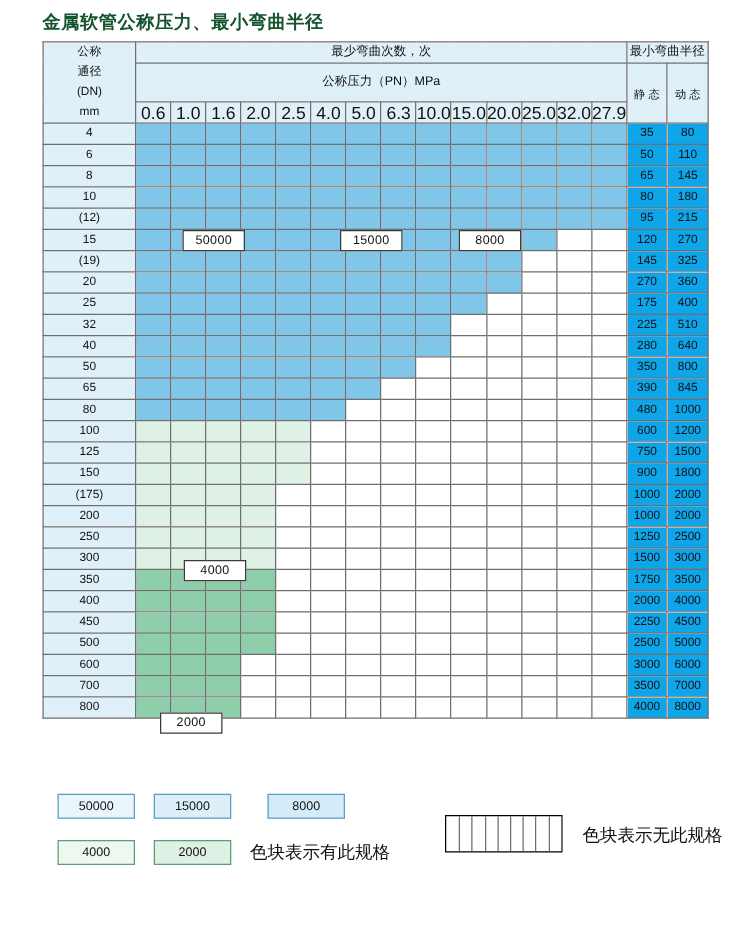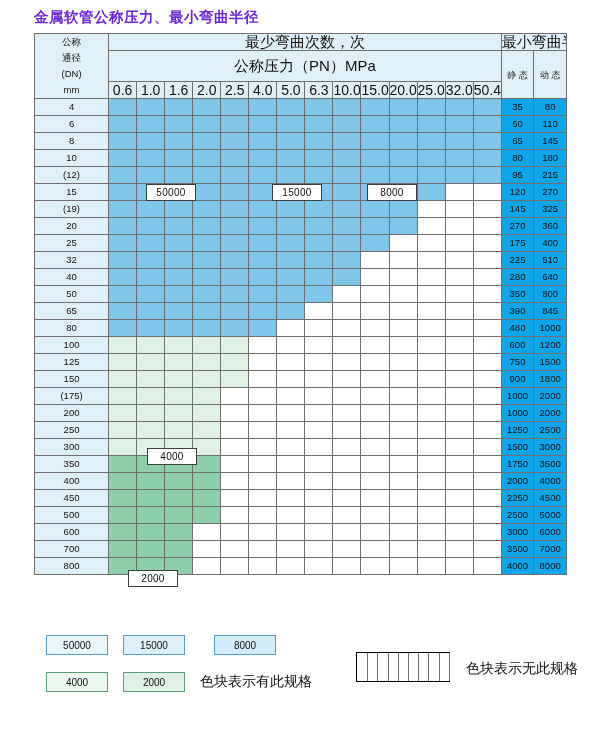--- a/index.html
+++ b/index.html
@@ -12,21 +12,21 @@
   #page {
     position: relative;
     width: 600px; height: 743px;
     overflow: hidden;
   }
   #title {
     position: absolute;
     left: 34px; top: 8px;
     font-size: 14.5px;
     font-weight: bold;
-    color: #6d28d9;
+    color: #14532d;
     letter-spacing: 0.5px;
     white-space: nowrap;
   }
   
   #tablewrap {
     position: absolute;
     left: 34px; top: 33px;
     width: 506px;
   }
   table.grid {
@@ -41,21 +41,21 @@
     padding: 0;
     text-align: center;
     vertical-align: middle;
     font-weight: normal;
     height: 16px;
     line-height: 16px;
     overflow: hidden;
     white-space: nowrap;
   }
   .hdr { background: #dff0f8; }
-  .hdr-lbl { font-size: 15px; margin-top: 44px; }
+  .hdr-lbl { font-size: 10px; margin-top: 44px; }
   .hdr-dn  { font-size: 9.5px; }
   .hdr-p   { font-size: 14px; }
   .dn-cell {
     background: #dff0f8;
     font-size: 9.5px;
   }
   .radius-cell { background: #0ea5e9; font-size: 9.5px; }
   .cell { background: #ffffff; }
   
   .f-blue  { background: #7fc6e8; }
@@ -153,21 +153,21 @@
             <td class="hdr hdr-p">2.0</td>
             <td class="hdr hdr-p">2.5</td>
             <td class="hdr hdr-p">4.0</td>
             <td class="hdr hdr-p">5.0</td>
             <td class="hdr hdr-p">6.3</td>
             <td class="hdr hdr-p">10.0</td>
             <td class="hdr hdr-p">15.0</td>
             <td class="hdr hdr-p">20.0</td>
             <td class="hdr hdr-p">25.0</td>
             <td class="hdr hdr-p">32.0</td>
-            <td class="hdr hdr-p">50.4</td>
+            <td class="hdr hdr-p">27.9</td>
           </tr>
           <tr>
             <td class="dn-cell">4</td>
             <td class="f-blue"></td>
             <td class="f-blue"></td>
             <td class="f-blue"></td>
             <td class="f-blue"></td>
             <td class="f-blue"></td>
             <td class="f-blue"></td>
             <td class="f-blue"></td>

